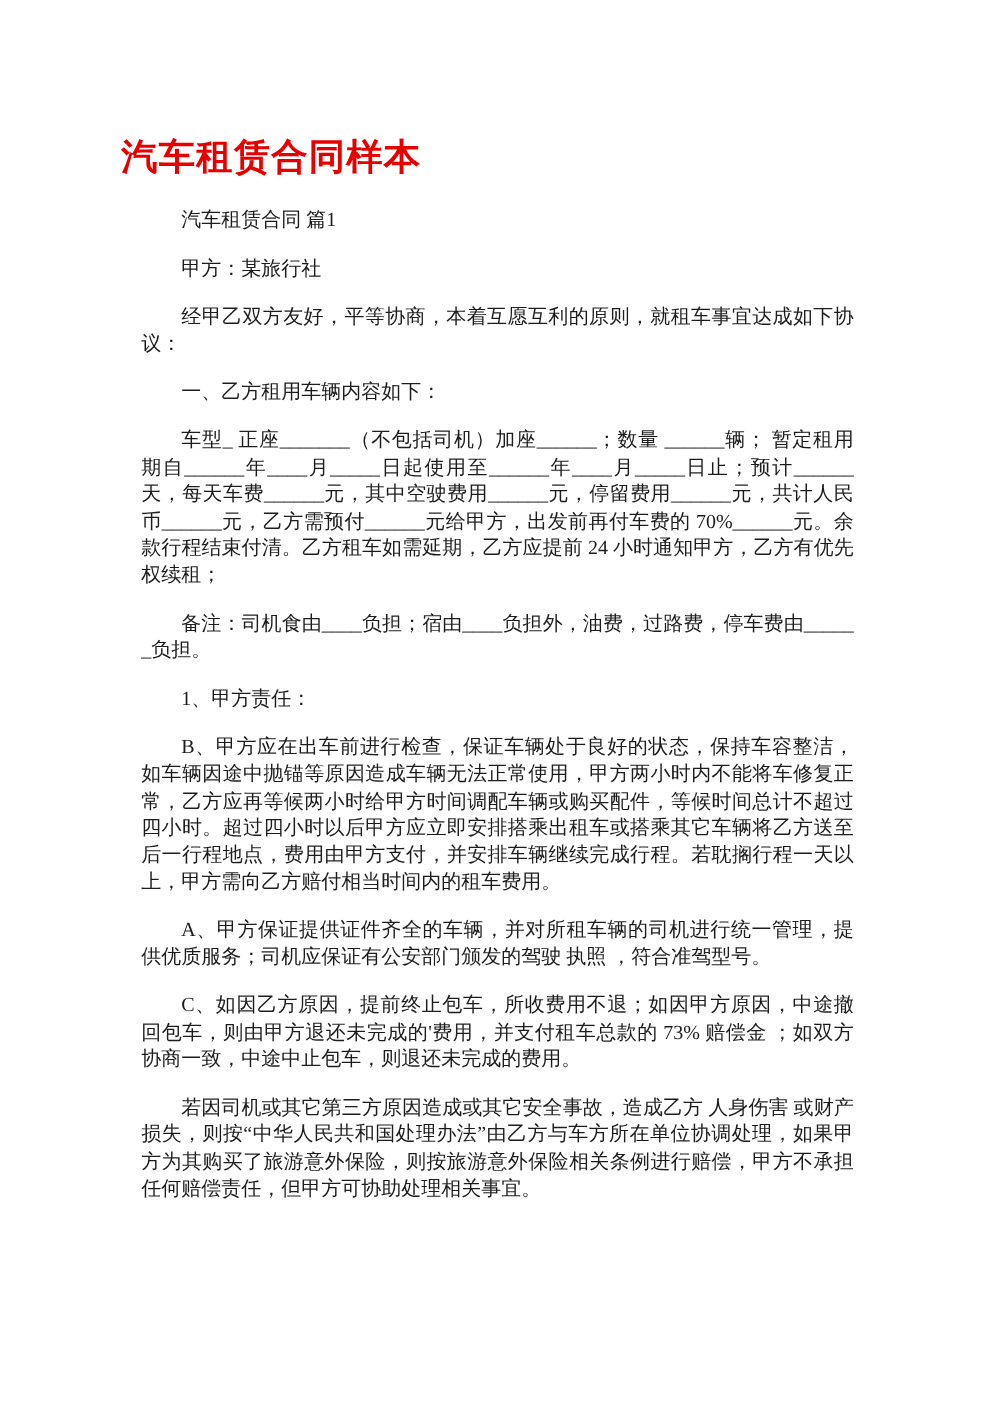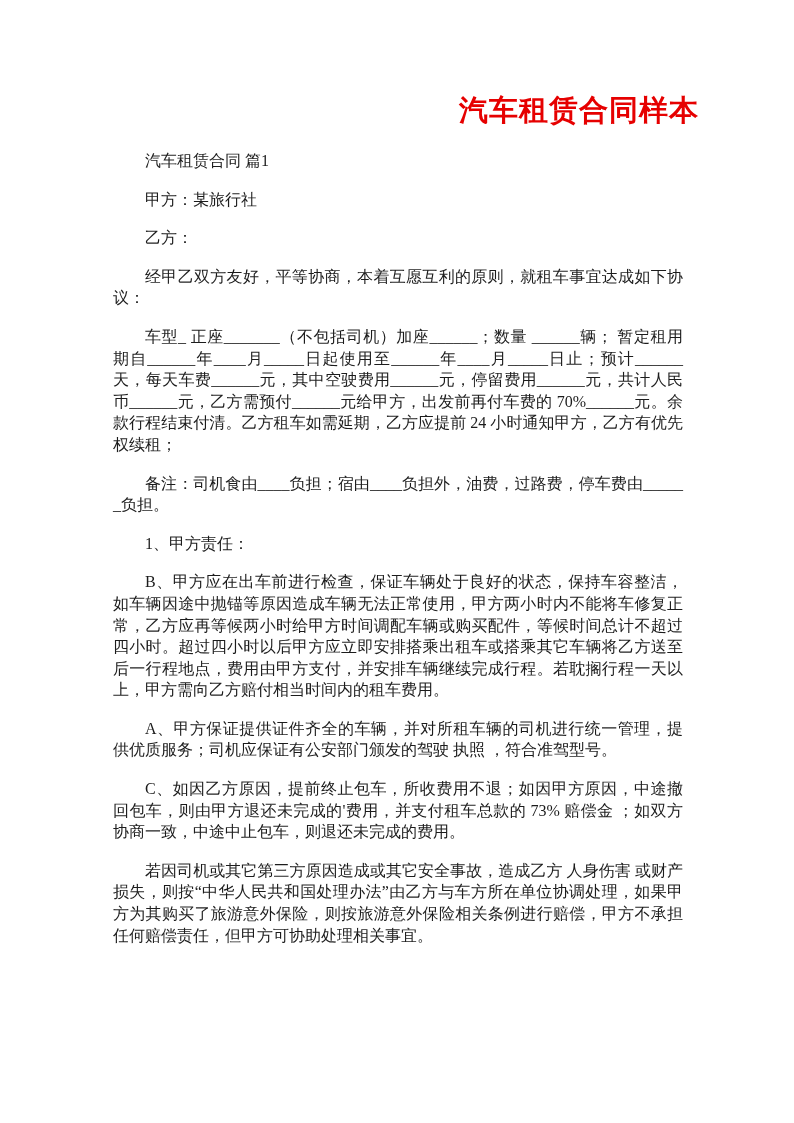--- a/index.html
+++ b/index.html
@@ -15,25 +15,25 @@
     color: #1c1c1c;
   }
   .page {
     box-sizing: border-box;
     width: 794px;
     height: 1123px;
     padding: 90px 95px 40px 97px;
     background: #ffffff;
   }
   .doc-title {
-    margin: 0 0 20px 0;
+    margin: 16px 0 20px 0;
     font-size: 29px;
     line-height: 40px;
     font-weight: bold;
-    text-align: right;
+    text-align: left;
     color: #e60000;
     letter-spacing: 1px;
   }
   .body-text p {
     margin: 17px 16px;
     font-size: 16px;
     line-height: 21.6px;
     text-align: justify;
     text-indent: 2em;
     word-break: break-all;
@@ -41,22 +41,22 @@
 </style>
 </head>
 <body>
 
 <div class="page">
   <h1 class="doc-title">汽车租赁合同样本</h1>
 
   <div class="body-text">
     <p>汽车租赁合同 篇1</p>
     <p>甲方：某旅行社</p>
-    <p>乙方：</p>
     <p>经甲乙双方友好，平等协商，本着互愿互利的原则，就租车事宜达成如下协议：</p>
+    <p>一、乙方租用车辆内容如下：</p>
     <p>车型_ 正座_______（不包括司机）加座______；数量 ______辆； 暂定租用期自______年____月_____日起使用至______年____月_____日止；预计______天，每天车费______元，其中空驶费用______元，停留费用______元，共计人民币______元，乙方需预付______元给甲方，出发前再付车费的 70%______元。余款行程结束付清。乙方租车如需延期，乙方应提前 24 小时通知甲方，乙方有优先权续租；</p>
     <p>备注：司机食由____负担；宿由____负担外，油费，过路费，停车费由______负担。</p>
     <p>1、甲方责任：</p>
     <p>B、甲方应在出车前进行检查，保证车辆处于良好的状态，保持车容整洁，如车辆因途中抛锚等原因造成车辆无法正常使用，甲方两小时内不能将车修复正常，乙方应再等候两小时给甲方时间调配车辆或购买配件，等候时间总计不超过四小时。超过四小时以后甲方应立即安排搭乘出租车或搭乘其它车辆将乙方送至后一行程地点，费用由甲方支付，并安排车辆继续完成行程。若耽搁行程一天以上，甲方需向乙方赔付相当时间内的租车费用。</p>
     <p>A、甲方保证提供证件齐全的车辆，并对所租车辆的司机进行统一管理，提供优质服务；司机应保证有公安部门颁发的驾驶 执照 ，符合准驾型号。</p>
     <p>C、如因乙方原因，提前终止包车，所收费用不退；如因甲方原因，中途撤回包车，则由甲方退还未完成的'费用，并支付租车总款的 73% 赔偿金 ；如双方协商一致，中途中止包车，则退还未完成的费用。</p>
     <p>若因司机或其它第三方原因造成或其它安全事故，造成乙方 人身伤害 或财产损失，则按“中华人民共和国处理办法”由乙方与车方所在单位协调处理，如果甲方为其购买了旅游意外保险，则按旅游意外保险相关条例进行赔偿，甲方不承担任何赔偿责任，但甲方可协助处理相关事宜。</p>
   </div>
 </div>
 

